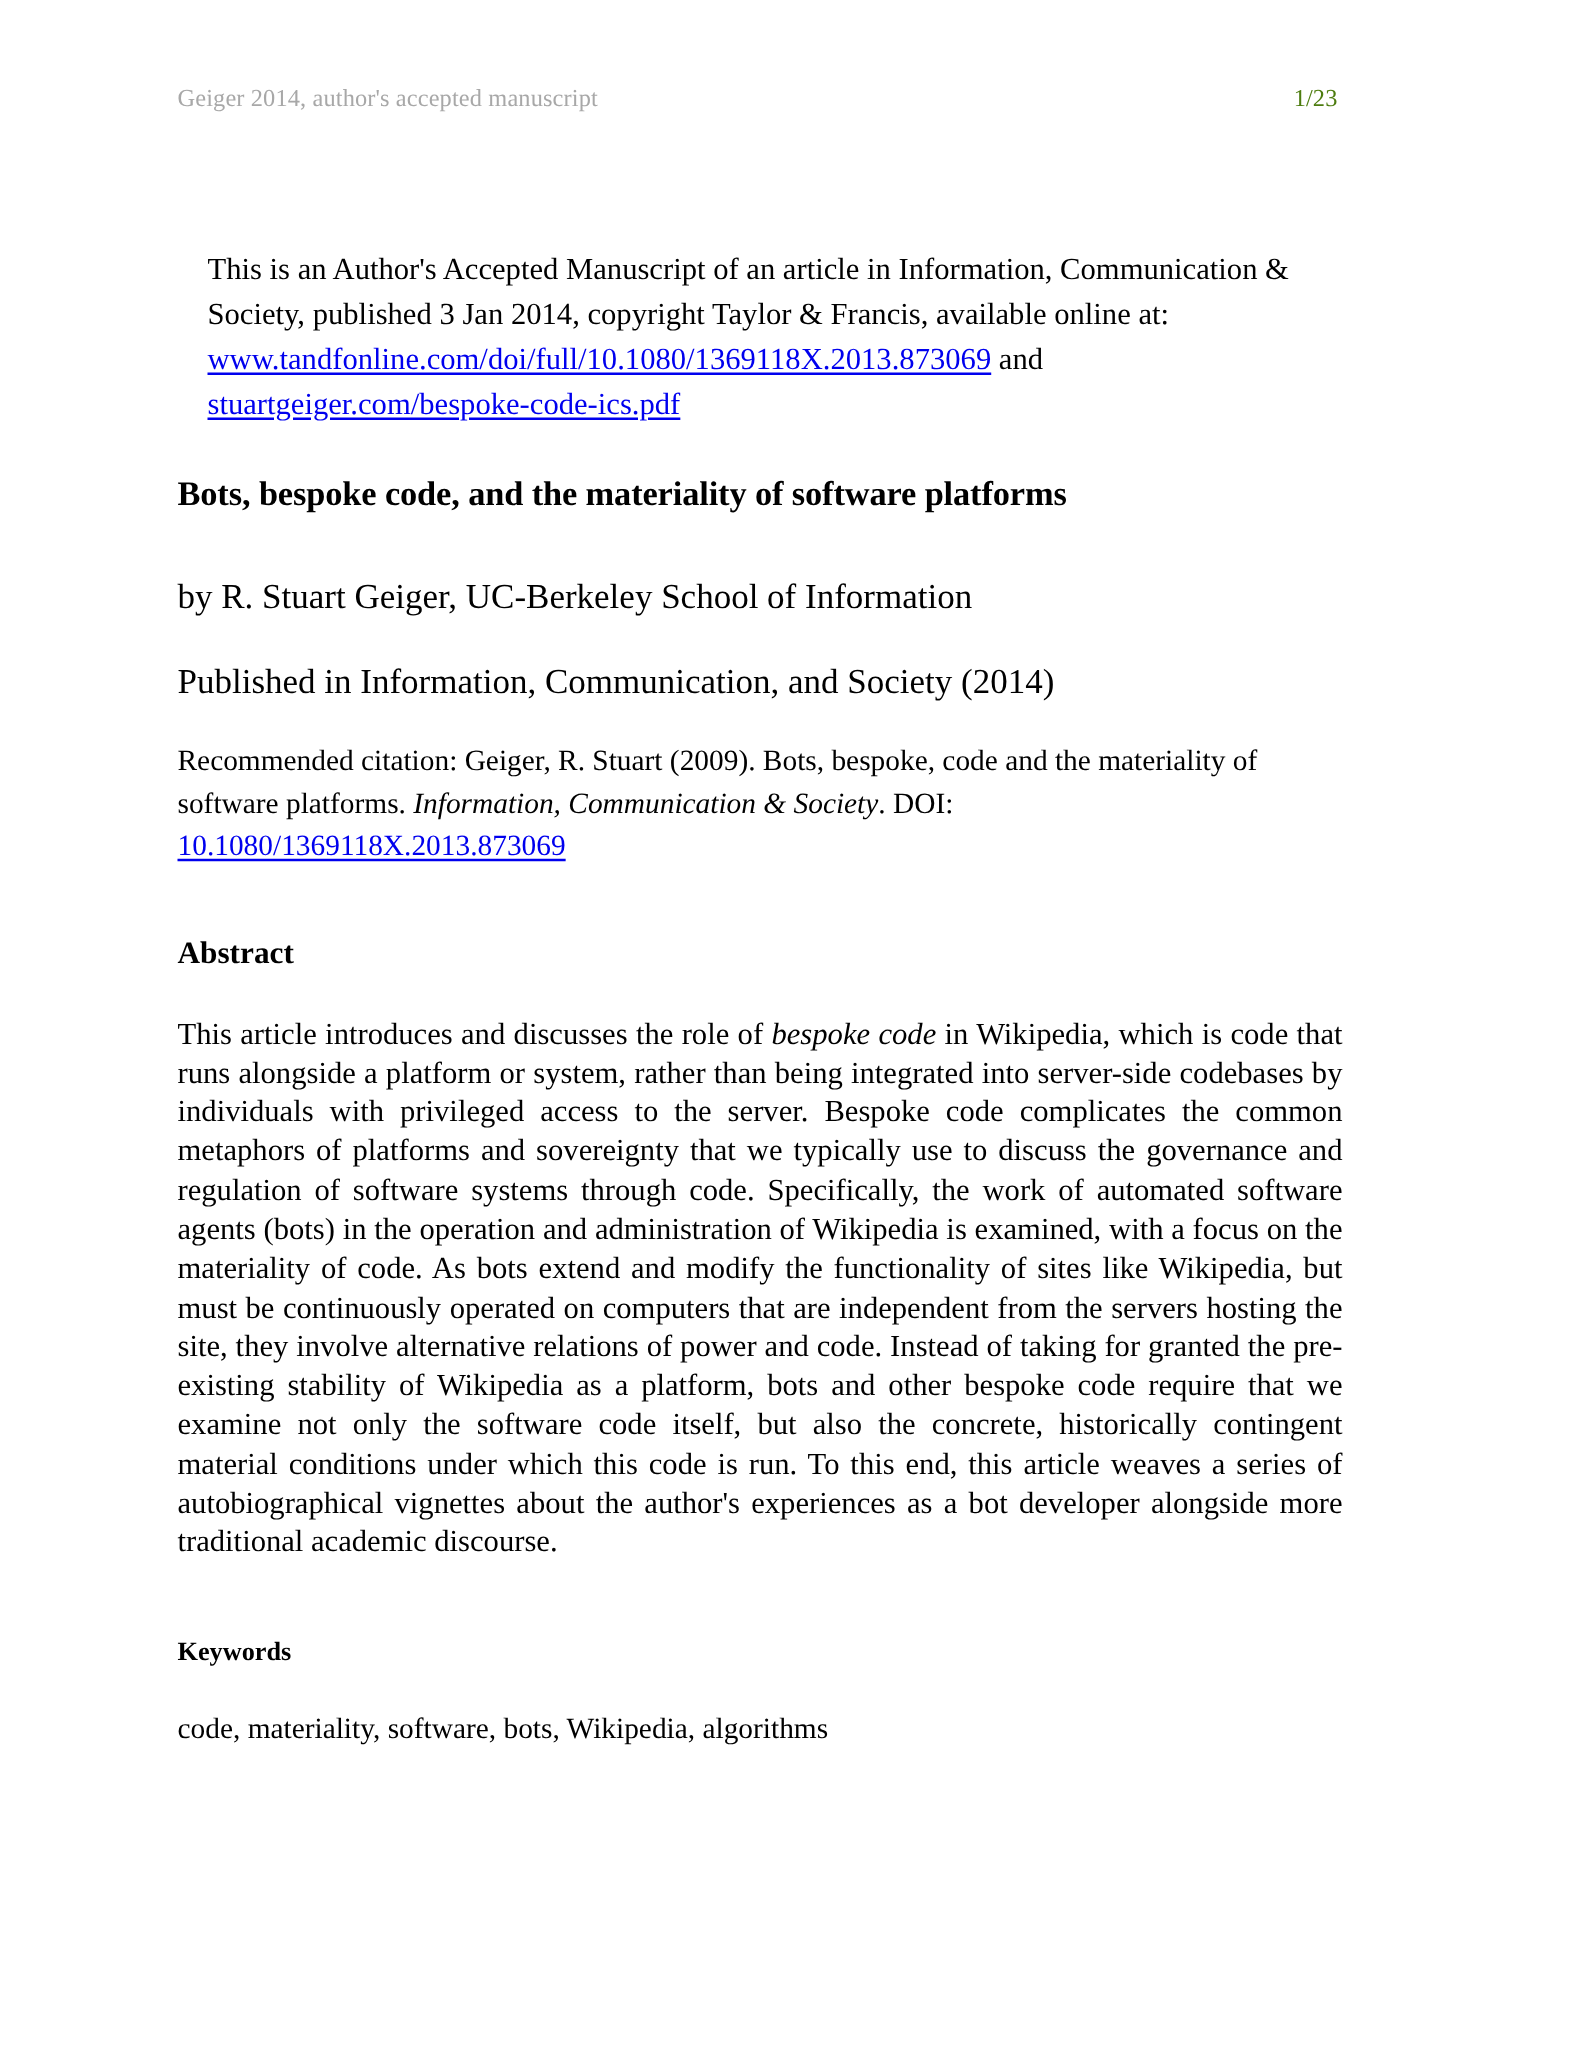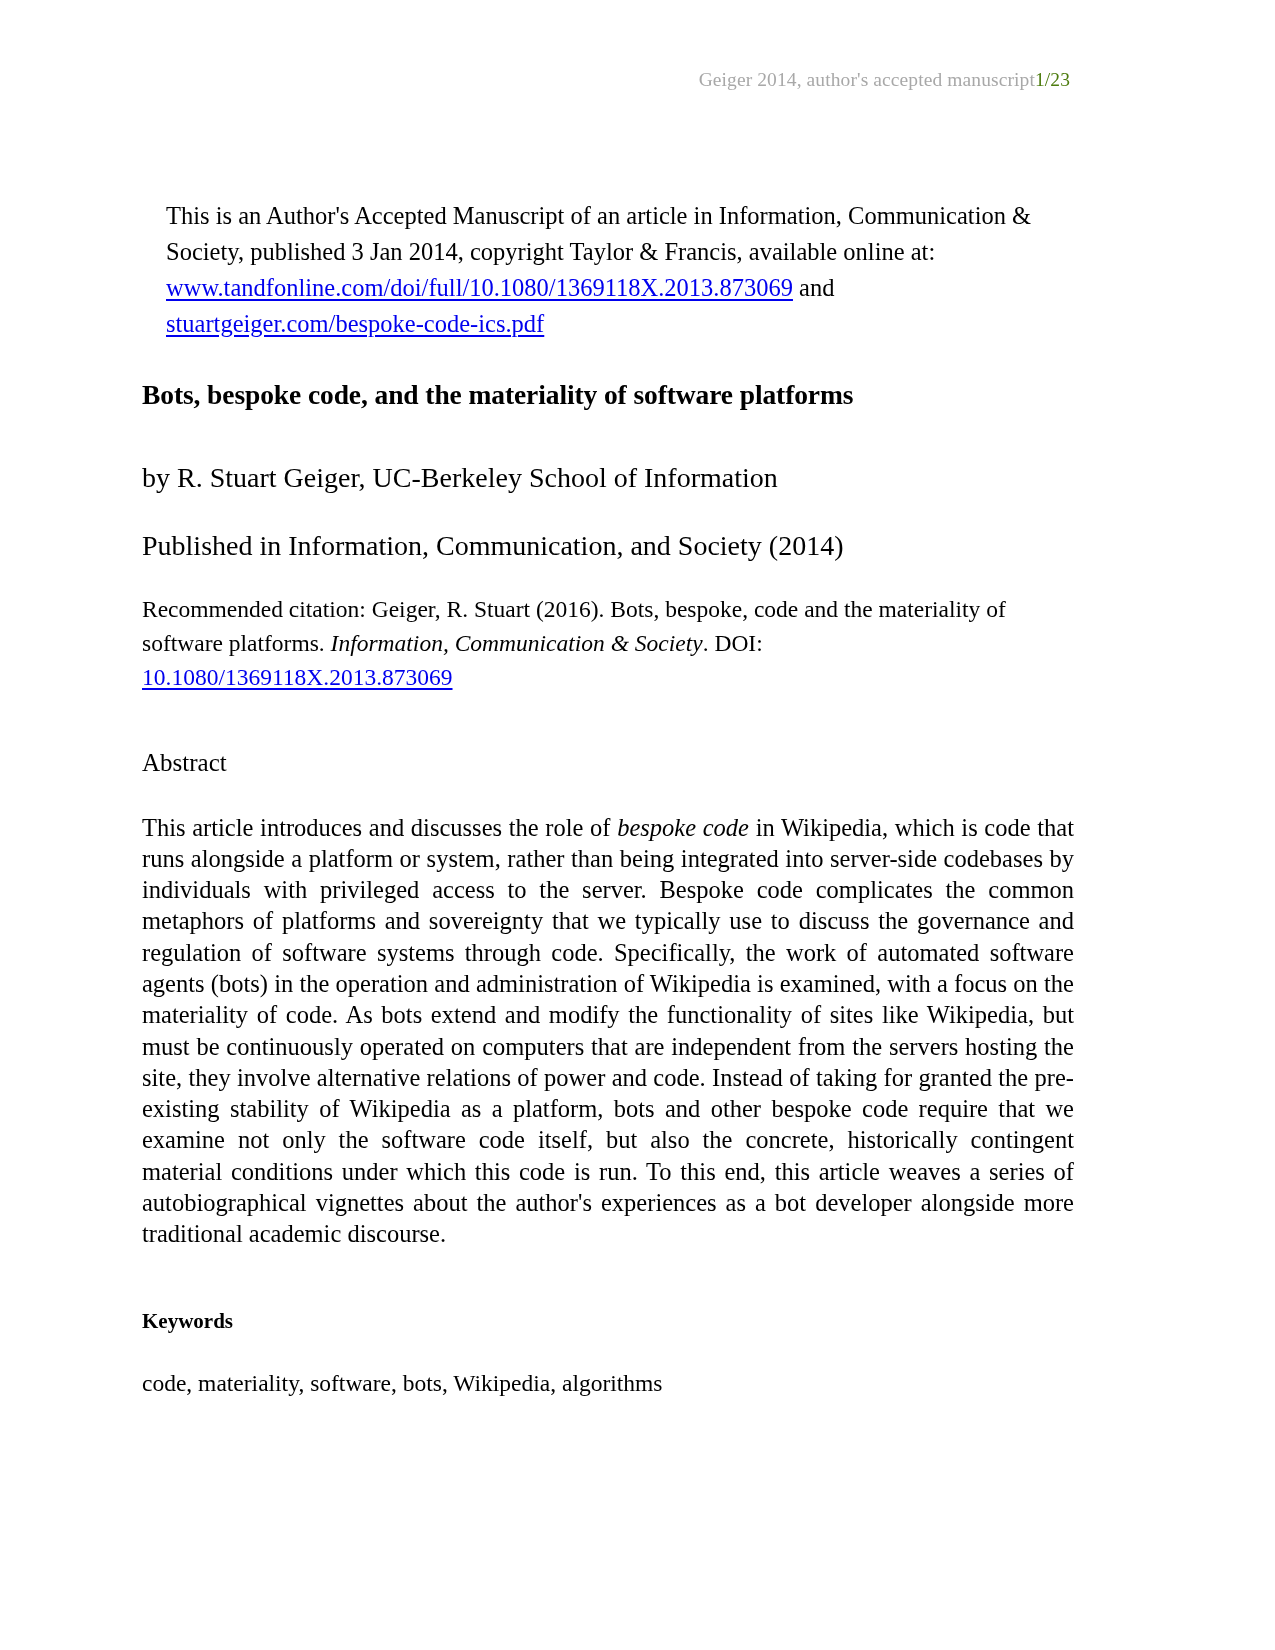--- a/index.html
+++ b/index.html
@@ -20,21 +20,21 @@
     box-sizing: border-box;
   }
 
   
   .running-header {
     position: absolute;
     left: 142px;
     top: 68px;
     width: 930px;
     display: flex;
-    justify-content: flex-end;
+    justify-content: space-between;
     align-items: baseline;
     font-size: 19.5px;
     line-height: 1.2;
     color: #a8a8a8;
     letter-spacing: 0.1px;
   }
   .running-header .hdr-left {
     white-space: nowrap;
   }
   .running-header .hdr-right {
@@ -102,21 +102,21 @@
     line-height: 34px;
   }
   .citation .ital { font-style: italic; text-align: right; }
 
   
   .abstract-heading {
     position: absolute;
     left: 142px;
     top: 727px;
     font-size: 25px;
-    font-weight: normal;
+    font-weight: bold;
     line-height: 30px;
   }
   .abstract-body {
     position: absolute;
     left: 142px;
     top: 787px;
     width: 932px;
     font-size: 24.5px;
     line-height: 31.3px;
     text-align: justify;
@@ -153,21 +153,21 @@
   </div>
 
   <p class="intro-block"><span>This is an Author's Accepted Manuscript of an article in Information, Communication &amp; Society, published 3 Jan 2014, copyright Taylor &amp; Francis, available online at: </span><a class="u-link" href="#">www.tandfonline.com/doi/full/10.1080/1369118X.2013.873069</a><span> and </span><a class="u-link" href="#">stuartgeiger.com/bespoke-code-ics.pdf</a></p>
 
   <h1 class="doc-title">Bots, bespoke code, and the materiality of software platforms</h1>
 
   <p class="byline">by R. Stuart Geiger, UC-Berkeley School of Information</p>
 
   <p class="published-in"><span>Published in </span><span class="ital">Information, Communication, and Society</span><span> (2014)</span></p>
 
-  <p class="citation"><span>Recommended citation: Geiger, R. Stuart (2016). Bots, bespoke, code and the materiality of software platforms. </span><span class="ital">Information, Communication &amp; Society</span><span>. DOI: </span><a class="u-link" href="#">10.1080/1369118X.2013.873069</a></p>
+  <p class="citation"><span>Recommended citation: Geiger, R. Stuart (2009). Bots, bespoke, code and the materiality of software platforms. </span><span class="ital">Information, Communication &amp; Society</span><span>. DOI: </span><a class="u-link" href="#">10.1080/1369118X.2013.873069</a></p>
 
   <h2 class="abstract-heading">Abstract</h2>
 
   <p class="abstract-body"><span>This article introduces and discusses the role of </span><span class="ital">bespoke code</span><span> in Wikipedia, which is code that runs alongside a platform or system, rather than being integrated into server-side codebases by individuals with privileged access to the server. Bespoke code complicates the common metaphors of platforms and sovereignty that we typically use to discuss the governance and regulation of software systems through code. Specifically, the work of automated software agents (bots) in the operation and administration of Wikipedia is examined, with a focus on the materiality of code. As bots extend and modify the functionality of sites like Wikipedia, but must be continuously operated on computers that are independent from the servers hosting the site, they involve alternative relations of power and code. Instead of taking for granted the pre-existing stability of Wikipedia as a platform, bots and other bespoke code require that we examine not only the software code itself, but also the concrete, historically contingent material conditions under which this code is run. To this end, this article weaves a series of autobiographical vignettes about the author's experiences as a bot developer alongside more traditional academic discourse.</span></p>
 
   <h2 class="keywords-heading">Keywords</h2>
 
   <p class="keywords-body">code, materiality, software, bots, Wikipedia, algorithms</p>
 
 </div>

